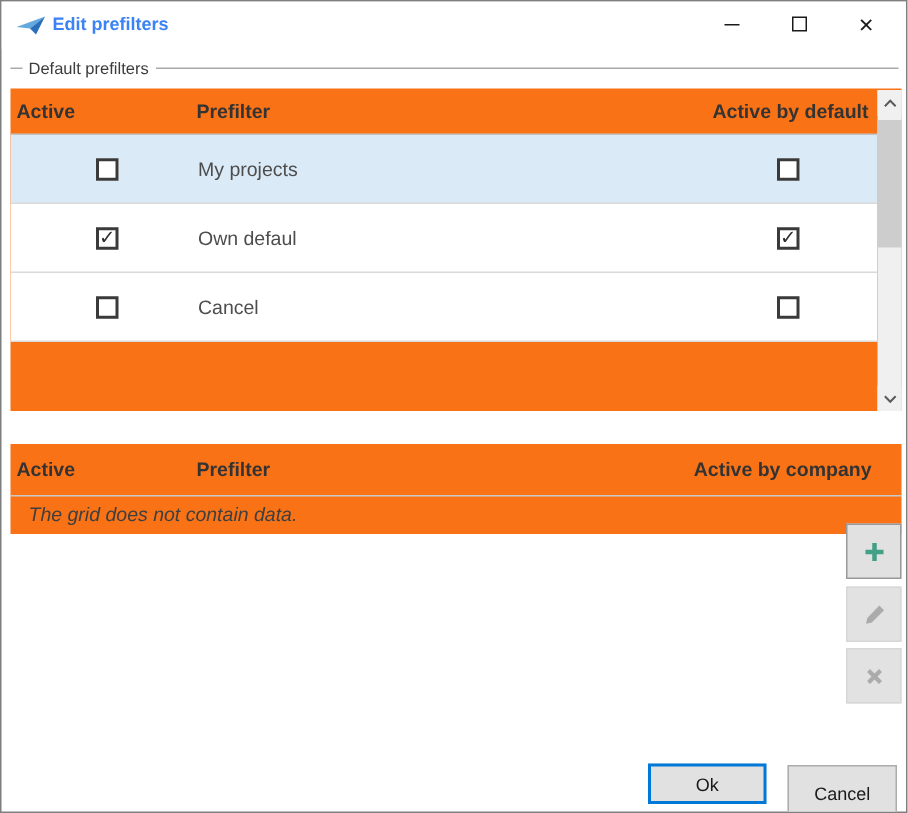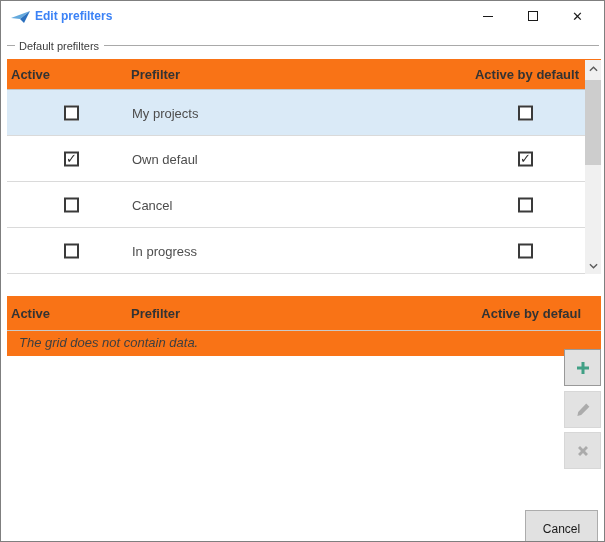--- a/index.html
+++ b/index.html
@@ -128,25 +128,20 @@
         <span class="cell-label">Own defaul</span>
         <span class="checkbox cb2 checked"></span>
       </div>
 
       <div class="row">
         <span class="checkbox cb1"></span>
         <span class="cell-label">Cancel</span>
         <span class="checkbox cb2"></span>
       </div>
 
-      <div class="row">
-        <span class="checkbox cb1"></span>
-        <span class="cell-label">In progress</span>
-        <span class="checkbox cb2"></span>
-      </div>
 
     </div>
 
     <div class="scrollbar">
       <div class="sb-btn sb-up">
         <svg width="9" height="6" viewBox="0 0 10 6">
           <polyline points="1,5 5,1 9,5" stroke="#5a5a5a" stroke-width="1.5" fill="none"></polyline>
         </svg>
       </div>
       <div class="sb-thumb"></div>
@@ -156,21 +151,21 @@
         </svg>
       </div>
     </div>
   </div>
 
 
   <div class="grid grid2">
     <div class="grid-header">
       <span class="h-active">Active</span>
       <span class="h-prefilter">Prefilter</span>
-      <span class="h-abd">Active by defaul</span>
+      <span class="h-abd">Active by company</span>
     </div>
     <span class="empty-text">The grid does not contain data.</span>
   </div>
 
   <div class="side-btn btn-add">
     <svg width="16" height="16" viewBox="0 0 16 16">
       <rect x="6.5" y="2" width="3" height="12" fill="#41a085"></rect>
       <rect x="2" y="6.5" width="12" height="3" fill="#41a085"></rect>
     </svg>
   </div>
@@ -178,15 +173,16 @@
     <svg width="16" height="16" viewBox="0 0 16 16">
       <path d="M11.2 1.6 L14.4 4.8 L6.2 13 L2.4 13.9 L3.2 10 Z" fill="#ababab"></path>
     </svg>
   </div>
   <div class="side-btn btn-delete">
     <svg width="16" height="16" viewBox="0 0 16 16">
       <path d="M3 5 L5 3 L8 6 L11 3 L13 5 L10 8 L13 11 L11 13 L8 10 L5 13 L3 11 L6 8 Z" fill="#ababab"></path>
     </svg>
   </div>
 
+  <div class="btn btn-ok">Ok</div>
   <div class="btn btn-cancel">Cancel</div>
 
 </div>
 
 </body></html>

